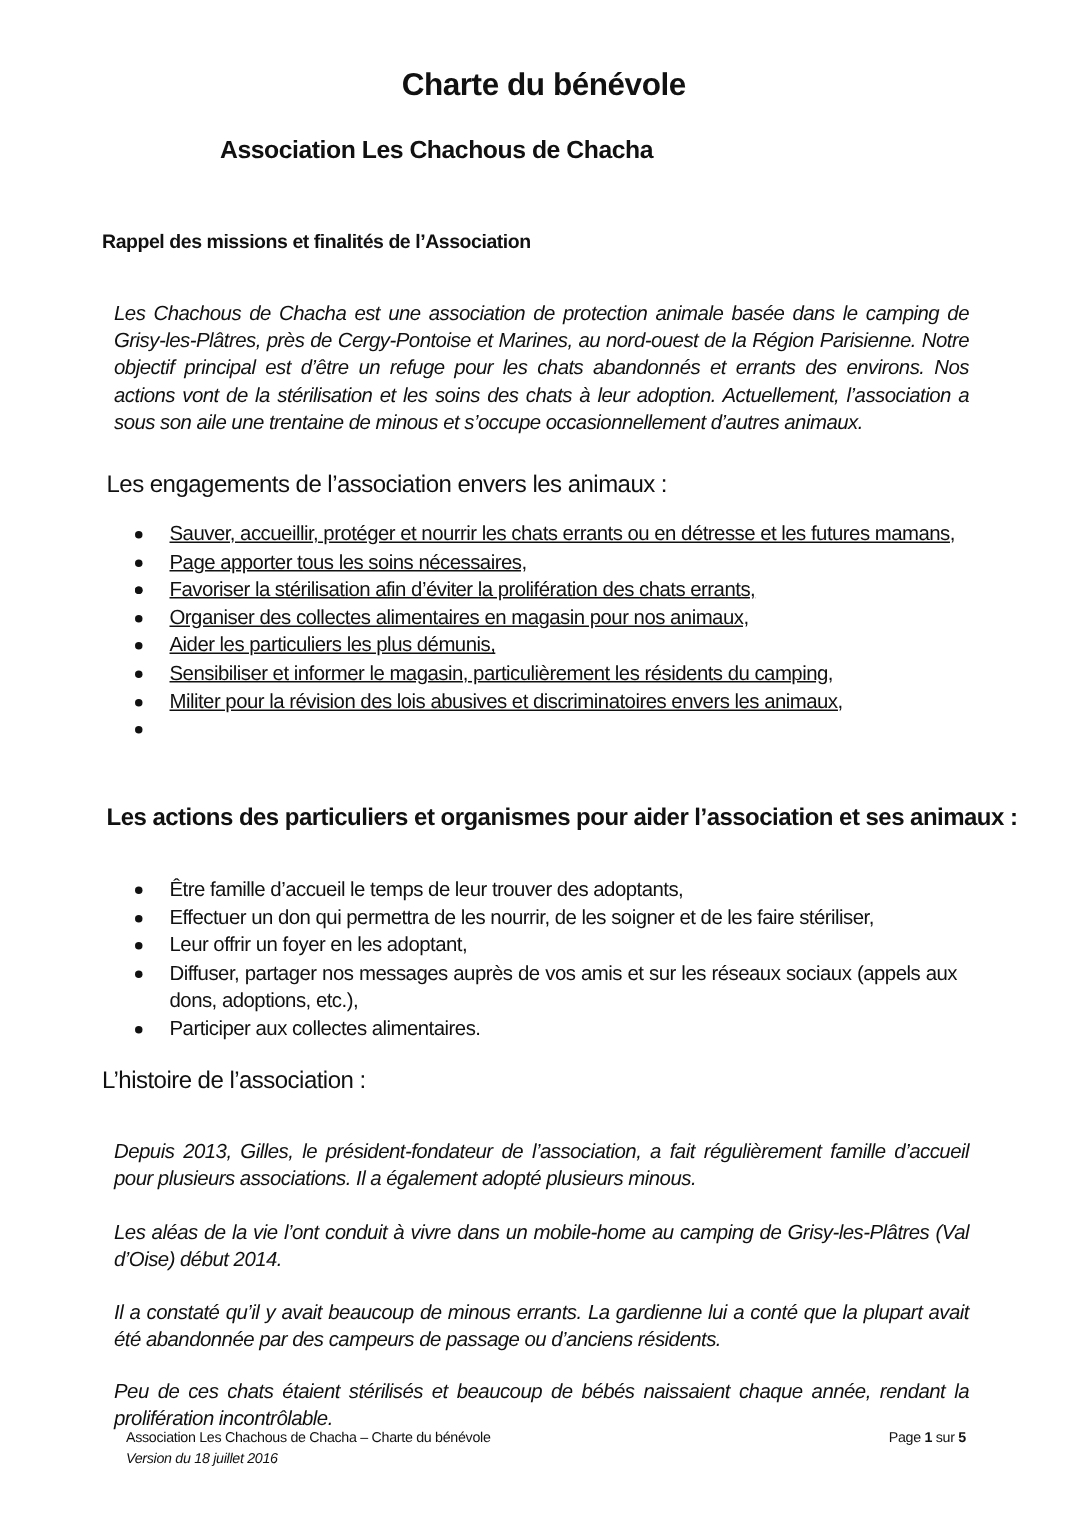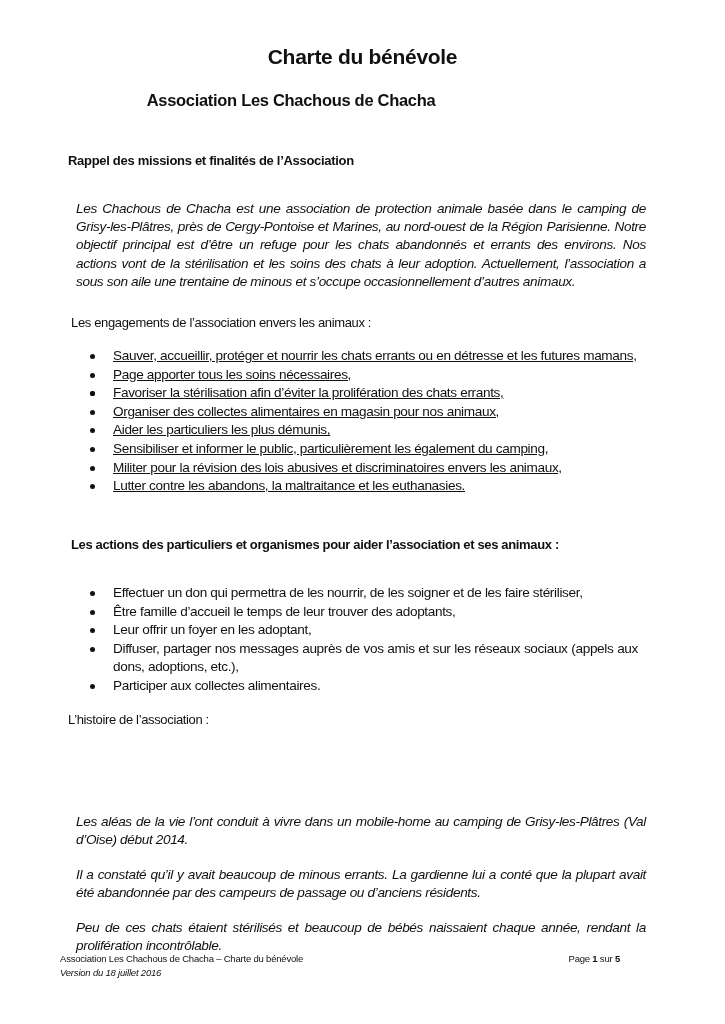--- a/index.html
+++ b/index.html
@@ -6,26 +6,26 @@
   body { width:725px; height:1024px; position:relative; overflow:hidden;
          font-family:"Liberation Sans", sans-serif; color:#111; }
   .page { position:absolute; left:0; top:0; width:725px; height:1024px; }
   .title { position:absolute; top:45px; left:0; width:725px; text-align:center;
            font-size:21px; font-weight:bold; letter-spacing:-0.3px; }
   .subtitle { position:absolute; top:91px; left:0; width:582px; text-align:center;
            font-size:16.5px; font-weight:bold; letter-spacing:-0.3px; }
   .h { position:absolute; left:68px; top:153px; font-size:13px; font-weight:bold; letter-spacing:-0.3px; }
   .para { position:absolute; left:64px; width:570px; font-size:13.6px; line-height:18.2px;
           text-align:justify; letter-spacing:-0.35px; margin:12px;font-style:italic; }
-  .lbl { position:absolute; font-size:13px; letter-spacing:-0.35px;text-align:center; }
+  .lbl { position:absolute; font-size:16px; letter-spacing:-0.35px;text-align:center; }
   ul.bl { position:absolute; left:68px; width:570px; margin:0; padding:0; list-style:none;
           font-size:13.6px; line-height:18.6px; letter-spacing:-0.35px; }
   ul.bl li { position:relative; padding-left:45px; text-align:justify; }
   ul.bl li .dot { position:absolute; left:22px; top:7px; width:5px; height:5px; background:#111; border-radius:50%; }
-  .footer { position:absolute; left:60px; top:952px; width:560px; font-size:9.5px; line-height:14px; letter-spacing:-0.2px; }
+  .footer { position:absolute; left:84px; top:952px; width:560px; font-size:9.5px; line-height:14px; letter-spacing:-0.2px; }
   .footer .right { position:absolute; right:0; top:0; }
   .footer .ver { font-style:italic; }
 </style>
 </head>
 <body>
 
 <div class="page">
   <div class="title">Charte du bénévole</div>
   <div class="subtitle">Association Les Chachous de Chacha</div>
   <div class="h">Rappel des missions et finalités de l’Association</div>
@@ -34,37 +34,38 @@
 
   <div class="lbl" style="left:71px; top:315px;">Les engagements de l’association envers les animaux :</div>
 
   <ul class="bl" style="top:347px;text-decoration:underline;">
     <li><span class="dot"></span><span>Sauver, accueillir, protéger et nourrir les chats errants ou en détresse et les futures mamans,</span></li>
     <li><span class="dot"></span><span>Page apporter tous les soins nécessaires,</span></li>
     <li><span class="dot"></span></li>
     <li><span class="dot"></span><span>Favoriser la stérilisation afin d’éviter la prolifération des chats errants,</span></li>
     <li><span class="dot"></span><span>Organiser des collectes alimentaires en magasin pour nos animaux,</span></li>
     <li><span class="dot"></span><span>Aider les particuliers les plus démunis,</span></li>
-    <li><span class="dot"></span><span>Sensibiliser et informer le public, particulièrement les également du camping,</span></li>
+    <li><span class="dot"></span><span>Sensibiliser et informer le magasin, particulièrement les résidents du camping,</span></li>
     <li><span class="dot"></span><span>Militer pour la révision des lois abusives et discriminatoires envers les animaux,</span></li>
-    <li><span class="dot"></span><span>Lutter contre les abandons, la maltraitance et les euthanasies.</span></li>
+    <li><span class="dot"></span></li>
   </ul>
 
   <div class="lbl" style="left:71px; top:537px;font-weight:bold;">Les actions des particuliers et organismes pour aider l’association et ses animaux :</div>
 
   <ul class="bl" style="top:584px;">
+    <li><span class="dot"></span><span>Être famille d’accueil le temps de leur trouver des adoptants,</span></li>
     <li><span class="dot"></span><span>Effectuer un don qui permettra de les nourrir, de les soigner et de les faire stériliser,</span></li>
-    <li><span class="dot"></span><span>Être famille d’accueil le temps de leur trouver des adoptants,</span></li>
     <li><span class="dot"></span><span>Leur offrir un foyer en les adoptant,</span></li>
     <li><span class="dot"></span><span>Diffuser, partager nos messages auprès de vos amis et sur les réseaux sociaux (appels aux dons, adoptions, etc.),</span></li>
     <li><span class="dot"></span><span>Participer aux collectes alimentaires.</span></li>
   </ul>
 
   <div class="lbl" style="left:68px; top:712px;">L’histoire de l’association :</div>
 
+  <p class="para" style="top:747px;">Depuis 2013, Gilles, le président-fondateur de l’association, a fait régulièrement famille d’accueil pour plusieurs associations. Il a également adopté plusieurs minous.</p>
   <p class="para" style="top:801px;">Les aléas de la vie l’ont conduit à vivre dans un mobile-home au camping de Grisy-les-Plâtres (Val d’Oise) début 2014.</p>
   <p class="para" style="top:907px;">Peu de ces chats étaient stérilisés et beaucoup de bébés naissaient chaque année, rendant la prolifération incontrôlable.</p>
   <p class="para" style="top:854px;">Il a constaté qu’il y avait beaucoup de minous errants. La gardienne lui a conté que la plupart avait été abandonnée par des campeurs de passage ou d’anciens résidents.</p>
 
   <div class="footer">
     <div>Association Les Chachous de Chacha – Charte du bénévole</div>
     <div class="ver">Version du 18 juillet 2016</div>
     <div class="right"><span>Page </span><b>1</b><span> sur </span><b>5</b></div>
   </div>
 </div>

